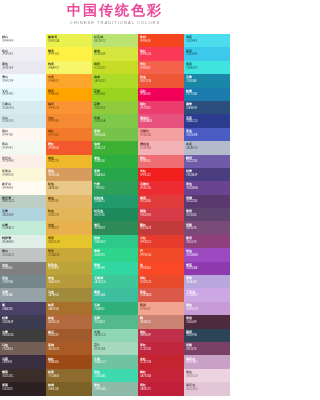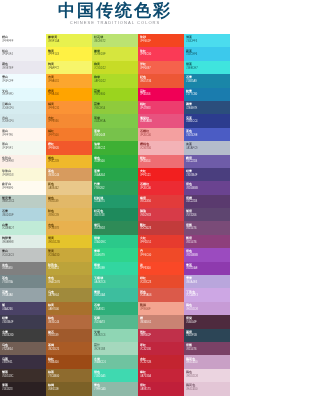--- a/index.html
+++ b/index.html
@@ -8,21 +8,21 @@
     background: #ffffff;
     font-family: "Liberation Sans", "DejaVu Sans", sans-serif;
     overflow: hidden;
   }
   #poster { position: relative; width: 230px; height: 400px; background: #fff; }
 
   
   .header { width: 230px; height: 34px; background: #ffffff;
             display: flex; flex-direction: column;
             align-items: center; justify-content: flex-start; padding-top: 3px; }
-  .title { font-size: 17px; font-weight: bold; color: #0c4a6e;
+  .title { font-size: 14px; font-weight: bold; color: #ec4899;
            letter-spacing: 2.0px; line-height: 15px; white-space: nowrap; }
   .subtitle { font-size: 4.1px; color: #8d8d93; letter-spacing: 1.0px;
               line-height: 8px; white-space: nowrap; margin-top: 1px; }
 
   
   .grid { position: absolute; top: 34px; left: 0;
           width: 230px; height: 366px;
           display: flex; flex-direction: row; }
   .col { width: 46px; display: flex; flex-direction: column; }
   .cell { width: 46px; height: 13.4px; position: relative;

